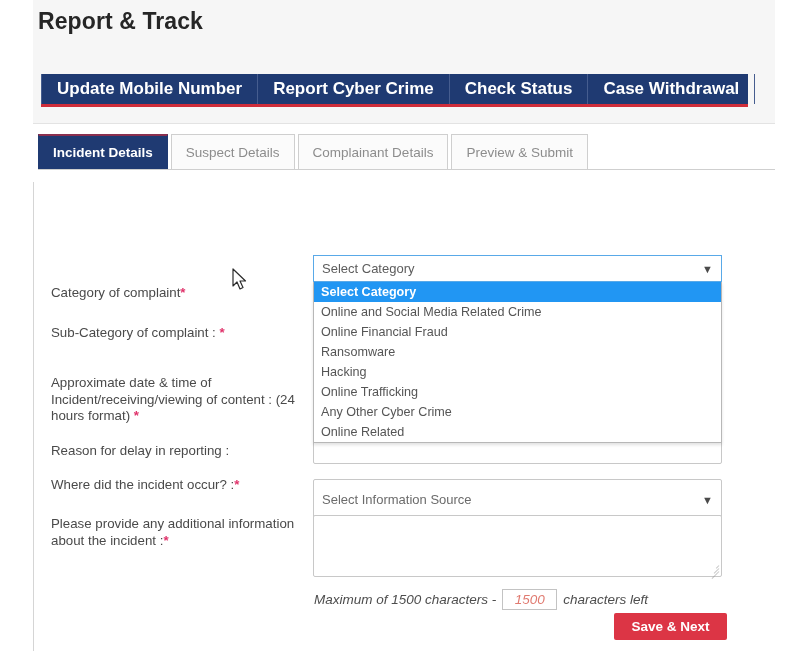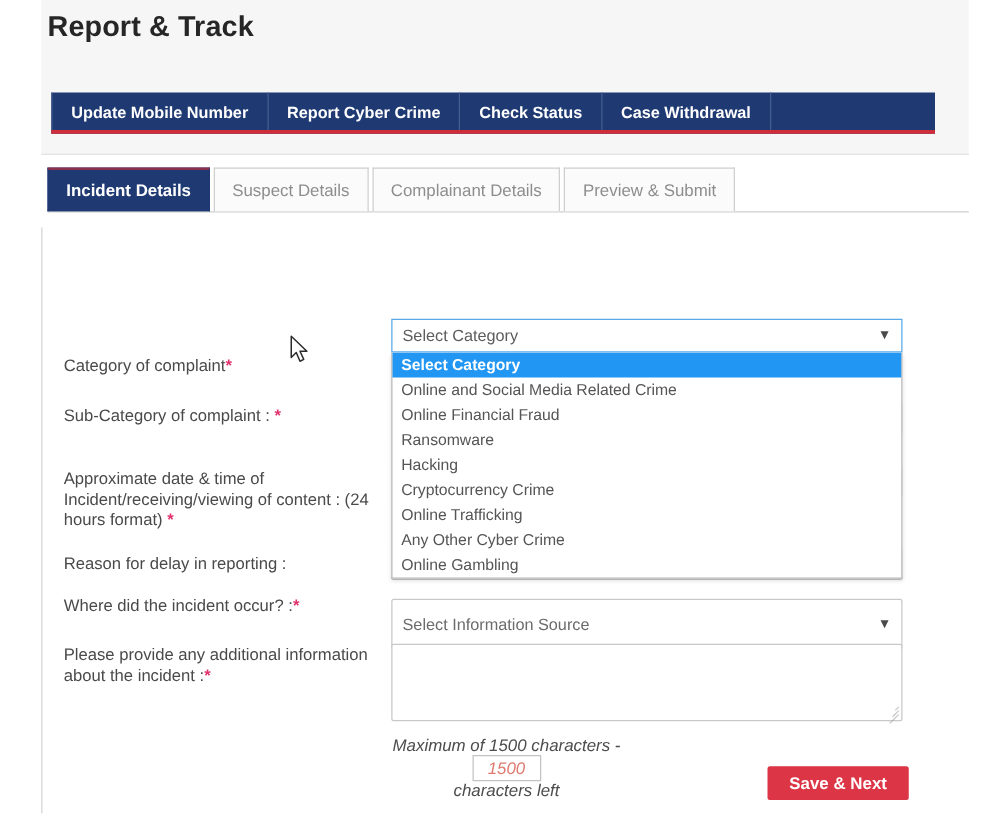--- a/index.html
+++ b/index.html
@@ -41,21 +41,21 @@
     background: #1f3a72;
     border-bottom: 3px solid #cf2d3a;
     display: flex;
     align-items: stretch;
   }
   .nav-item {
     display: flex;
     align-items: center;
     padding: 0 15px;
     color: #ffffff;
-    font-size: 13px;
+    font-size: 17px;
     font-weight: bold;
     white-space: nowrap;
     border-right: 1px solid #465d8f;
     cursor: pointer;
   }
   .nav-item:first-child { border-left: 1px solid #465d8f; }
 
   
   .tabs-row {
     position: absolute;
@@ -229,21 +229,20 @@
   
   .counter-row {
     position: absolute;
     left: 280px; top: 407px;
     display: flex;
     align-items: center;
     font-size: 13.5px;
     font-style: italic;
     color: #4d4d4d;
     white-space: nowrap;
-    flex-direction: column;
   }
   .counter-box {
     display: inline-flex;
     align-items: center;
     justify-content: center;
     width: 55px; height: 21px;
     margin: 0 6px;
     border: 1px solid #c3c3c3;
     background: #ffffff;
     color: #e07a70;
@@ -319,24 +318,23 @@
       <div class="select-box">
         <span>Select Category</span>
         <span class="select-arrow">▼</span>
       </div>
       <div class="option-list">
         <div class="option selected">Select Category</div>
         <div class="option">Online and Social Media Related Crime</div>
         <div class="option">Online Financial Fraud</div>
         <div class="option">Ransomware</div>
         <div class="option">Hacking</div>
-        <div class="option">Cryptocurrency Crime</div>
         <div class="option">Online Trafficking</div>
         <div class="option">Any Other Cyber Crime</div>
-        <div class="option">Online Gambling</div>
+        <div class="option">Online Related</div>
       </div>
     </div>
 
     <div class="infosrc">
       <span>Select Information Source</span>
       <span class="select-arrow">▼</span>
     </div>
 
     <div class="ta-wrap">
       <div class="ta-grip">

